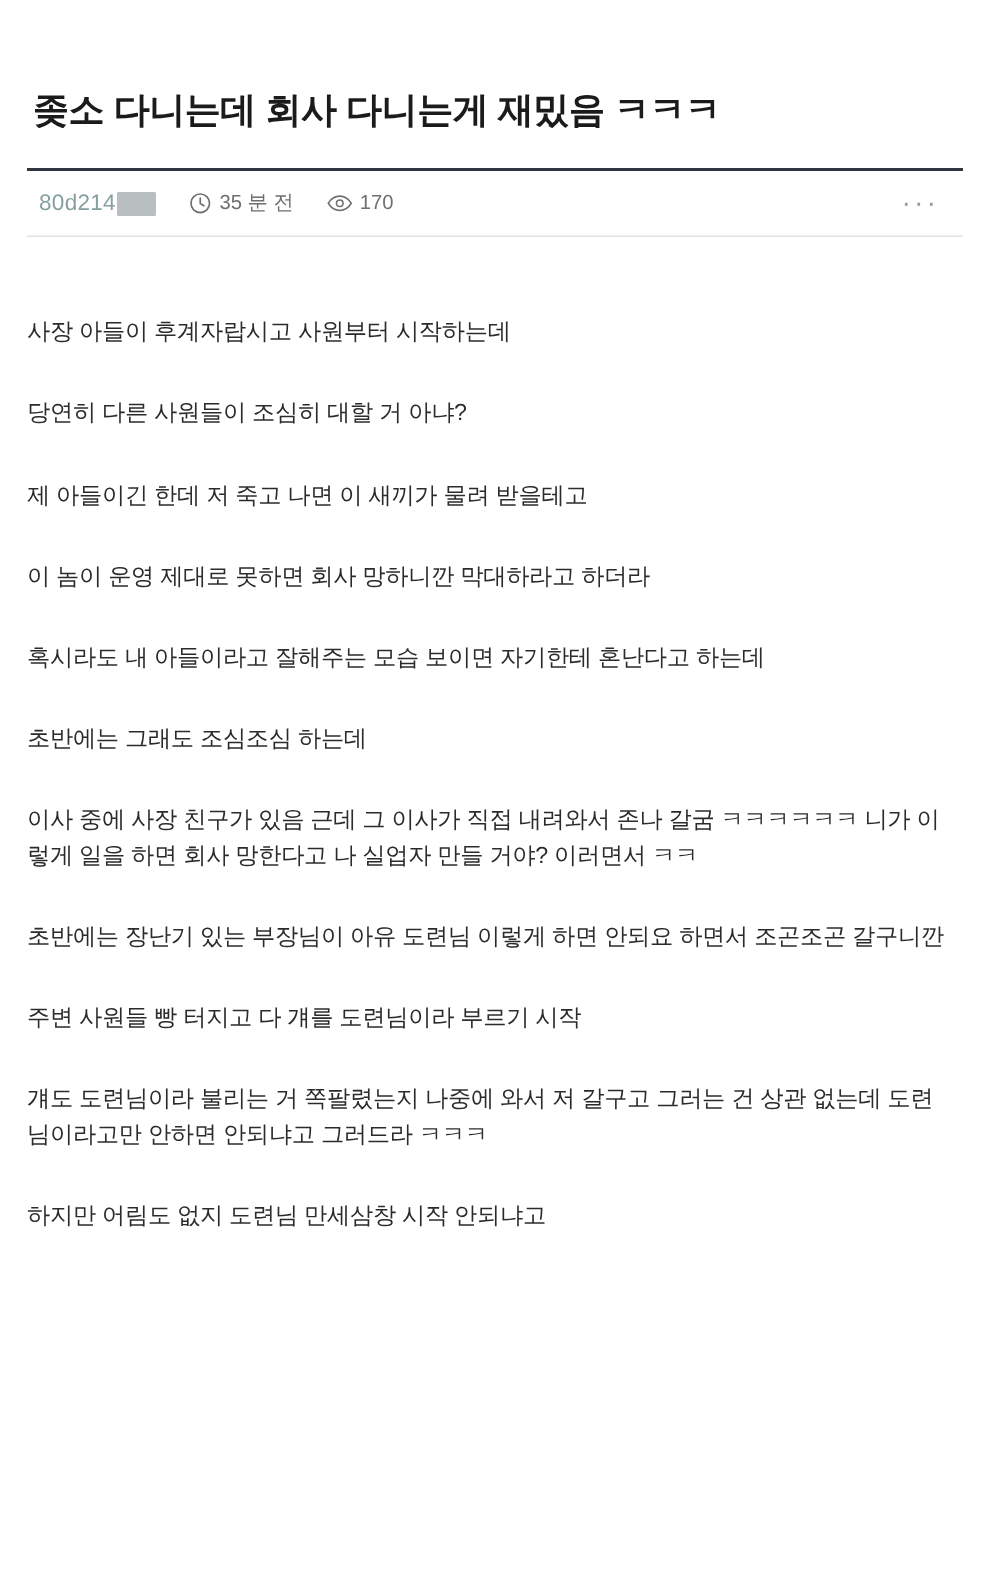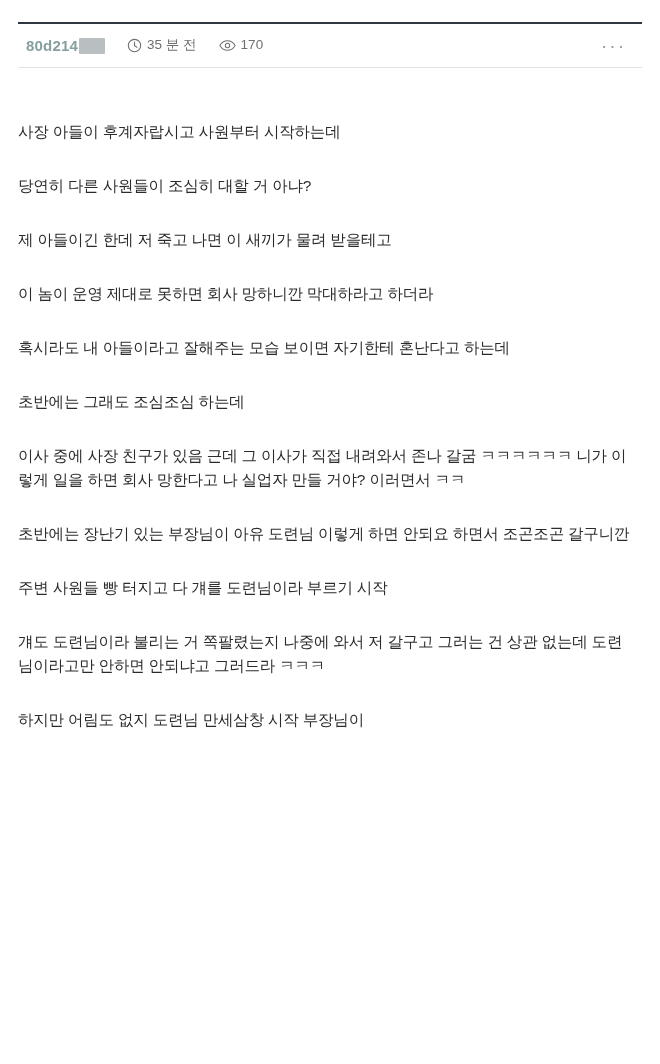--- a/index.html
+++ b/index.html
@@ -42,21 +42,21 @@
     align-items: center;
     padding: 0 10px 0 8px;
     box-sizing: border-box;
     background: #ffffff;
   }
   .author {
     display: flex;
     align-items: center;
     font-size: 15px;
     color: #7a8a8a;
-    font-weight: bold;
+    font-weight: normal;
     letter-spacing: 0.2px;
   }
   .author-id {
     color: #86a0a0;
   }
   .author-mask {
     display: inline-block;
     width: 26px;
     height: 16px;
     background: #b9bec1;
@@ -105,20 +105,21 @@
   }
   .para:last-child {
     margin-bottom: 0;
   }
 </style>
 </head>
 <body>
 
 <div class="page">
 
+  <h1 class="post-title">좆소 다니는데 회사 다니는게 재밌음 ㅋㅋㅋ</h1>
 
   <div class="meta-bar">
 
     <div class="author">
       <span class="author-id">80d214</span>
       <span class="author-mask"></span>
     </div>
 
     <div class="meta-group">
       <span class="ico">
@@ -149,16 +150,16 @@
     <p class="para">사장 아들이 후계자랍시고 사원부터 시작하는데</p>
     <p class="para">당연히 다른 사원들이 조심히 대할 거 아냐?</p>
     <p class="para">제 아들이긴 한데 저 죽고 나면 이 새끼가 물려 받을테고</p>
     <p class="para">이 놈이 운영 제대로 못하면 회사 망하니깐 막대하라고 하더라</p>
     <p class="para">혹시라도 내 아들이라고 잘해주는 모습 보이면 자기한테 혼난다고 하는데</p>
     <p class="para">초반에는 그래도 조심조심 하는데</p>
     <p class="para">이사 중에 사장 친구가 있음 근데 그 이사가 직접 내려와서 존나 갈굼 ㅋㅋㅋㅋㅋㅋ 니가 이렇게 일을 하면 회사 망한다고 나 실업자 만들 거야? 이러면서 ㅋㅋ</p>
     <p class="para">초반에는 장난기 있는 부장님이 아유 도련님 이렇게 하면 안되요 하면서 조곤조곤 갈구니깐</p>
     <p class="para">주변 사원들 빵 터지고 다 걔를 도련님이라 부르기 시작</p>
     <p class="para">걔도 도련님이라 불리는 거 쪽팔렸는지 나중에 와서 저 갈구고 그러는 건 상관 없는데 도련님이라고만 안하면 안되냐고 그러드라 ㅋㅋㅋ</p>
-    <p class="para">하지만 어림도 없지 도련님 만세삼창 시작 부장님이</p>
+    <p class="para">하지만 어림도 없지 도련님 만세삼창 시작 안되냐고</p>
   </div>
 
 </div>
 
 </body></html>

